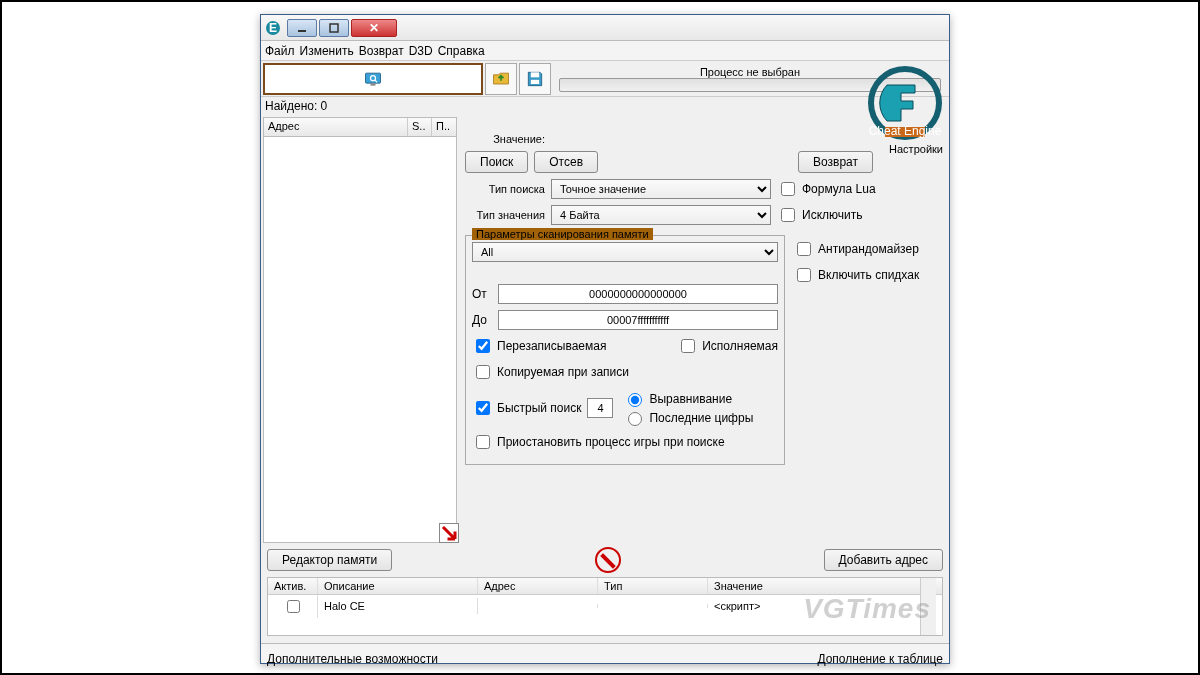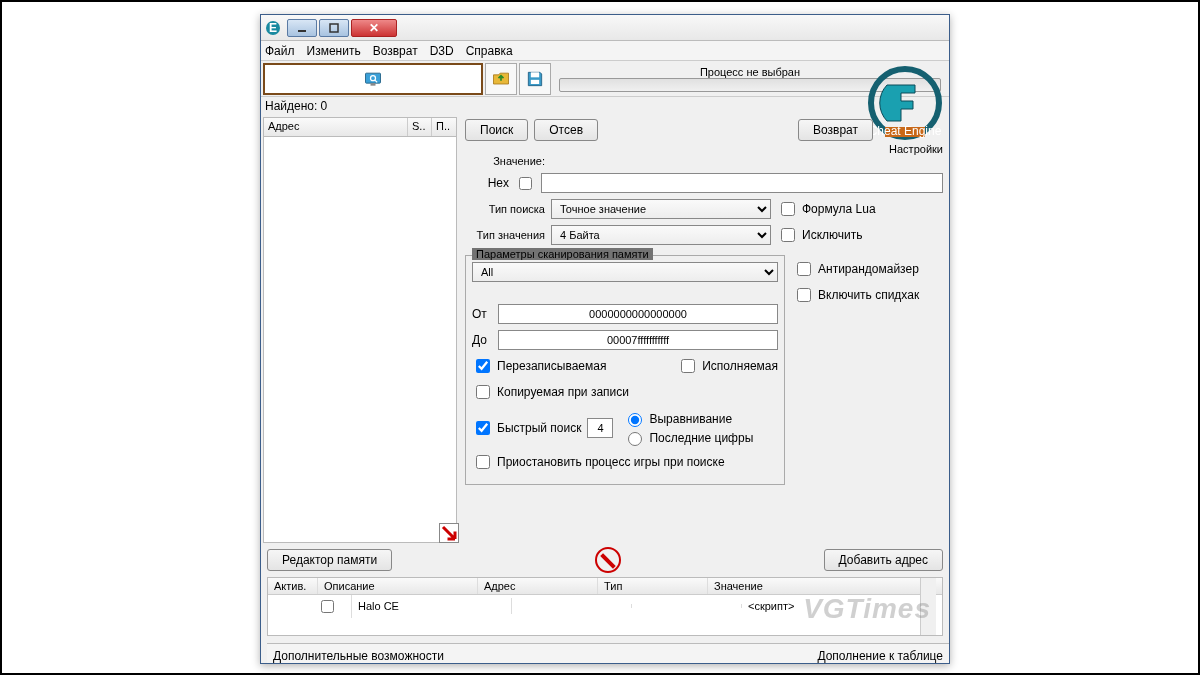--- a/index.html
+++ b/index.html
@@ -5,21 +5,21 @@
 * { box-sizing: border-box; font-family: "Segoe UI", Tahoma, sans-serif; font-size: 12px; }
 body { margin: 0; background: #e8e8e8; display: flex; justify-content: center; align-items: center; height: 675px; }
 .frame { width: 1200px; height: 675px; background: #fff; border: 2px solid #000; position: relative; overflow: hidden; }
 .window { position: absolute; left: 258px; top: 12px; width: 690px; height: 650px; border: 1px solid #3b5d8a; background: #f0f0f0; box-shadow: 0 2px 8px rgba(0,0,0,.3); }
 .titlebar { height: 26px; background: linear-gradient(#f8f8f8,#e8e8e8); border-bottom: 1px solid #bbb; display: flex; align-items: center; padding: 0 4px; }
 .titlebar .icon { width: 16px; height: 16px; margin-right: 4px; }
 .titlebar .title { flex: 1; color: #333; }
 .wbtn { width: 30px; height: 18px; margin-left: 2px; border: 1px solid #5a7aa3; background: linear-gradient(#d8e6f5,#a8c3e0); border-radius: 2px; display: flex; align-items: center; justify-content: center; }
 .wbtn.close { width: 46px; background: linear-gradient(#e88,#c33); border-color: #a22; color: #fff; font-weight: bold; }
 .wbtn svg { width: 10px; height: 10px; }
-.menubar { height: 20px; background: #f4f4f4; border-bottom: 1px solid #ccc; display: flex; align-items: center; padding: 0 4px; gap: 12px; }
+.menubar { height: 20px; background: #f4f4f4; border-bottom: 1px solid #ccc; display: flex; align-items: center; padding: 0 4px; gap: 5px; }
 .menubar span { cursor: default; }
 .toolbar { height: 36px; display: flex; align-items: center; padding: 2px; gap: 2px; border-bottom: 1px solid #ccc; }
 .tbtn { width: 32px; height: 32px; border: 1px solid #aaa; background: #f8f8f8; display: flex; align-items: center; justify-content: center; }
 .tbtn.sel { border: 2px solid #7a4a1a; background: #fff; }
 .tbtn svg { width: 20px; height: 20px; }
 .procbar { flex: 1; margin: 0 6px; }
 .procbar .lbl { text-align: center; font-size: 11px; }
 .procbar .bar { height: 14px; background: linear-gradient(#e0e0e0,#f0f0f0); border: 1px solid #999; border-radius: 2px; }
 .logo { position: absolute; right: 6px; top: 50px; width: 76px; height: 76px; }
 .settings-lbl { position: absolute; right: 6px; top: 128px; font-size: 11px; }
@@ -33,34 +33,34 @@
 .rightcol { flex: 1; padding: 4px 6px; position: relative; }
 .row { display: flex; align-items: center; gap: 6px; margin-bottom: 6px; }
 .btn { height: 22px; padding: 0 14px; background: linear-gradient(#f6f6f6,#e4e4e4); border: 1px solid #888; border-radius: 3px; cursor: default; }
 .lblr { text-align: right; width: 80px; font-size: 11px; }
 input[type=text], select { border: 1px solid #888; background: #fff; height: 20px; padding: 0 4px; font-size: 11px; }
 .val-in { flex: 1; }
 .sel { width: 220px; background: linear-gradient(#fafafa,#ededed); }
 .chk { display: flex; align-items: center; gap: 4px; font-size: 11px; }
 .chk input { width: 14px; height: 14px; }
 .fieldset { border: 1px solid #aaa; padding: 6px; margin-top: 4px; position: relative; }
-.fieldset .legend { position: absolute; top: -8px; left: 6px; background: #737373; padding: 0 4px; font-size: 11px; }
+.fieldset .legend { position: absolute; top: -8px; left: 6px; background: #a16207; padding: 0 4px; font-size: 11px; }
 .numr { text-align: center; }
 .arrowbtn { width: 20px; height: 20px; border: 1px solid #888; background: #fff; display: flex; align-items: center; justify-content: center; margin-left: 2px; }
 .midrow { display: flex; align-items: center; padding: 2px 6px; gap: 6px; }
 .spacer { flex: 1; }
 .nosign { width: 26px; height: 26px; border: 2px solid #c00; border-radius: 50%; position: relative; }
 .nosign::after { content: ""; position: absolute; left: 2px; right: 2px; top: 10px; height: 4px; background: #c00; transform: rotate(45deg); }
 .tbl { margin: 2px 6px; border: 1px solid #bbb; }
 .thdr { display: flex; background: linear-gradient(#fafafa,#e8e8e8); border-bottom: 1px solid #ccc; }
 .thdr span, .trow span { padding: 2px 6px; font-size: 11px; border-right: 1px solid #ddd; }
 .col-a { width: 50px; } .col-d { width: 160px; } .col-ad { width: 120px; } .col-t { width: 110px; } .col-v { flex: 1; border-right: none !important; }
-.trow { display: flex; background: #fff; height: 22px; align-items: center; padding-left: 34px; }
+.trow { display: flex; background: #fff; height: 22px; align-items: center; }
 .trow .col-a { display: flex; justify-content: center; }
-.status { position: absolute; bottom: 0; left: 6px; right: 0; height: 20px; border-top: 1px solid #bbb; background: #f4f4f4; display: flex; align-items: flex-end; padding: 0 6px; font-size: 11px; }
+.status { position: absolute; bottom: 0; left: 0; right: 0; height: 20px; border-top: 1px solid #bbb; background: #f4f4f4; display: flex; align-items: flex-start; padding: 8px 6px; font-size: 11px; }
 .status .r { margin-left: auto; }
 .watermark { position: absolute; right: 18px; bottom: 38px; font-size: 28px; color: rgba(120,120,120,.35); font-style: italic; font-weight: bold; letter-spacing: 1px; }
 .scrollbar { position: absolute; right: 6px; top: 0; bottom: 0; width: 16px; background: #f0f0f0; border-left: 1px solid #ccc; }
 svg { display: block; }
 </style>
 </head>
 <body>
 
 <div class="frame">
 <div class="window">
@@ -139,34 +139,29 @@
     <div class="leftcol">
       <div class="lhdr">
         <span class="c1">Адрес</span>
         <span class="c2">S..</span>
         <span class="c3">П..</span>
       </div>
       <div class="llist"></div>
     </div>
 
     <div class="rightcol">
+      <div class="row" style="margin-top:14px">
+        <span class="lblr">Значение:</span>
+      </div>
+
       <div class="row">
         <button class="btn">Поиск</button>
         <button class="btn">Отсев</button>
         <div class="spacer"></div>
         <button class="btn" style="margin-right:70px">Возврат</button>
-      </div>
-
-      <div class="row" style="margin-top:14px">
-        <span class="lblr">Значение:</span>
-      </div>
-      <div class="row">
-        <span style="width:44px;text-align:right">Hex</span>
-        <input type="checkbox" style="">
-        <input type="text" class="val-in" style="">
       </div>
 
       <div class="row">
         <span class="lblr">Тип поиска</span>
         <select class="sel"><option>Точное значение</option></select>
         <label class="chk">
               <input type="checkbox" style="">
               <span>Формула Lua</span>
             </label>
       </div>

